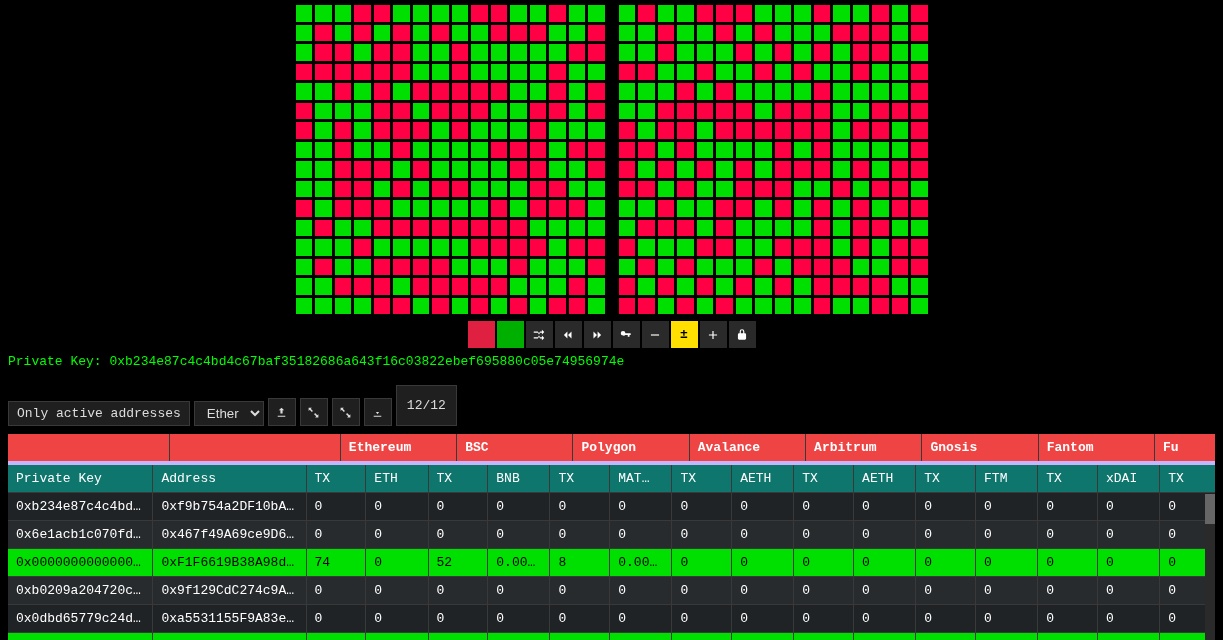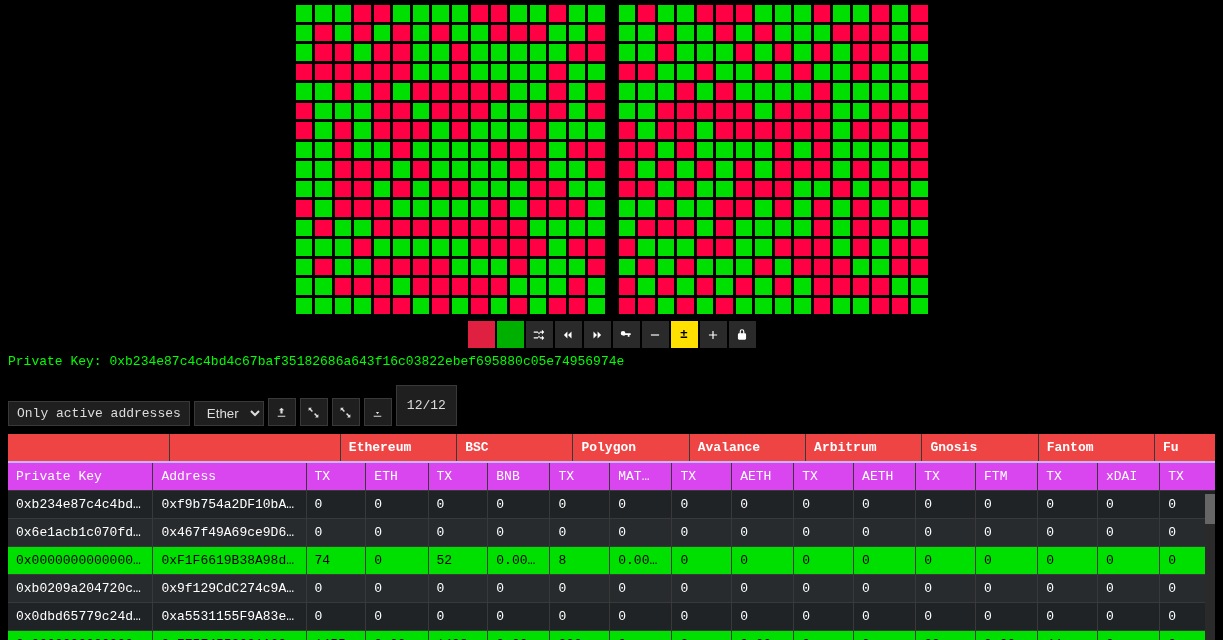--- a/index.html
+++ b/index.html
@@ -18,21 +18,21 @@
 .info{margin:6px 0 16px 8px;color:#00ff00;font-family:'Courier New',monospace}
 .info div{margin-bottom:2px}
 .tablebar{display:flex;gap:4px;margin:10px 0 0 8px;align-items:flex-end}
 .tbox{background:#1f1f1f;border:1px solid #393939;padding:4px 8px;color:#ddd}
 select.tbox{padding:3px 8px}
 .ibtn{width:26px;height:26px;background:#1f1f1f;border:1px solid #393939;display:flex;align-items:center;justify-content:center;color:#ddd;cursor:pointer}
 .ibtn svg{width:13px;height:13px;fill:currentColor}
 .countbox{background:#1f1f1f;border:1px solid #393939;padding:12px 10px;color:#ddd}
 .table-wrap{margin:8px 8px 0 8px;position:relative}
 .thead{display:flex;background:#ef4444;font-weight:bold}
-.thead2{display:flex;background:#d946ef;border-top:2px solid #c4b5fd}
+.thead2{display:flex;background:#0f766e;border-top:4px solid #c4b5fd}
 .cell{padding:6px 8px;overflow:hidden;text-overflow:ellipsis;white-space:nowrap;border-right:1px solid #393939}
 .w-pk{width:165px}
 .w-addr{width:175px}
 .w-tx{width:55px}
 .w-val{width:58px}
 .rows{}
 .row{display:flex;border-top:1px solid #393939}
 .row.normal{background:#1f2326}
 .row.alt{background:#272b2e}
 .row.hi{background:#00e000;color:#000}

